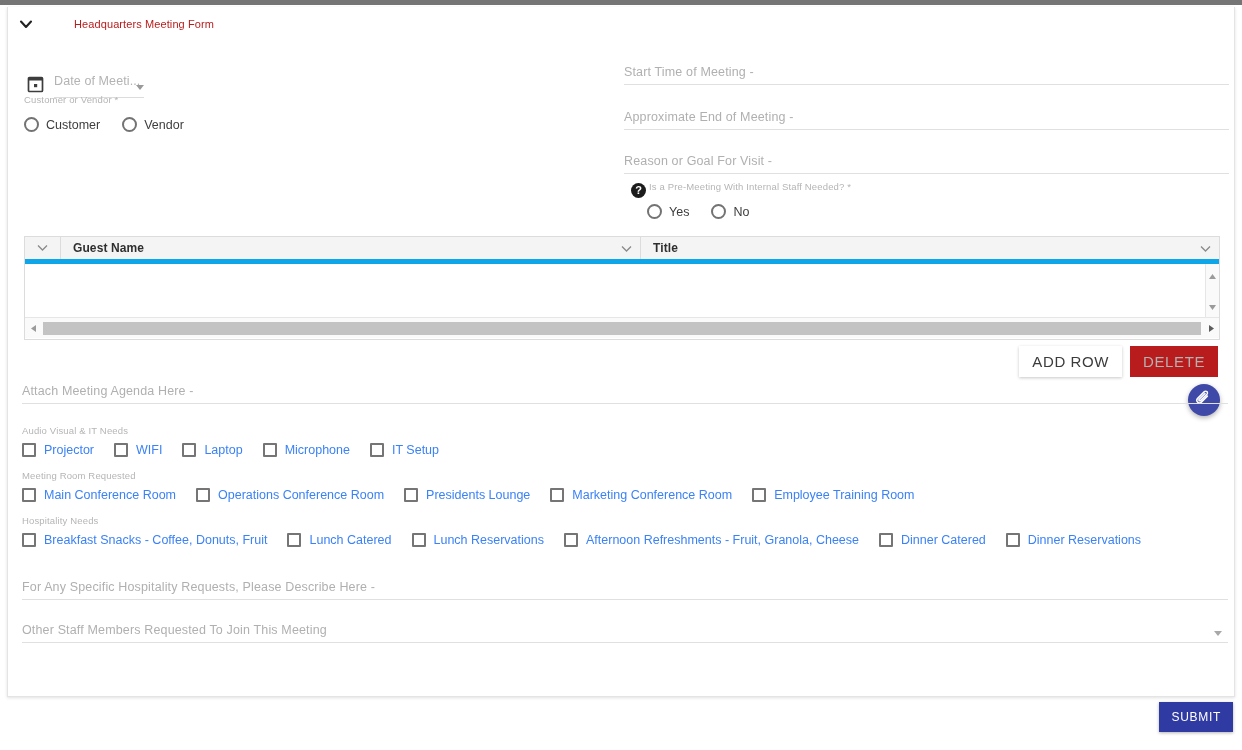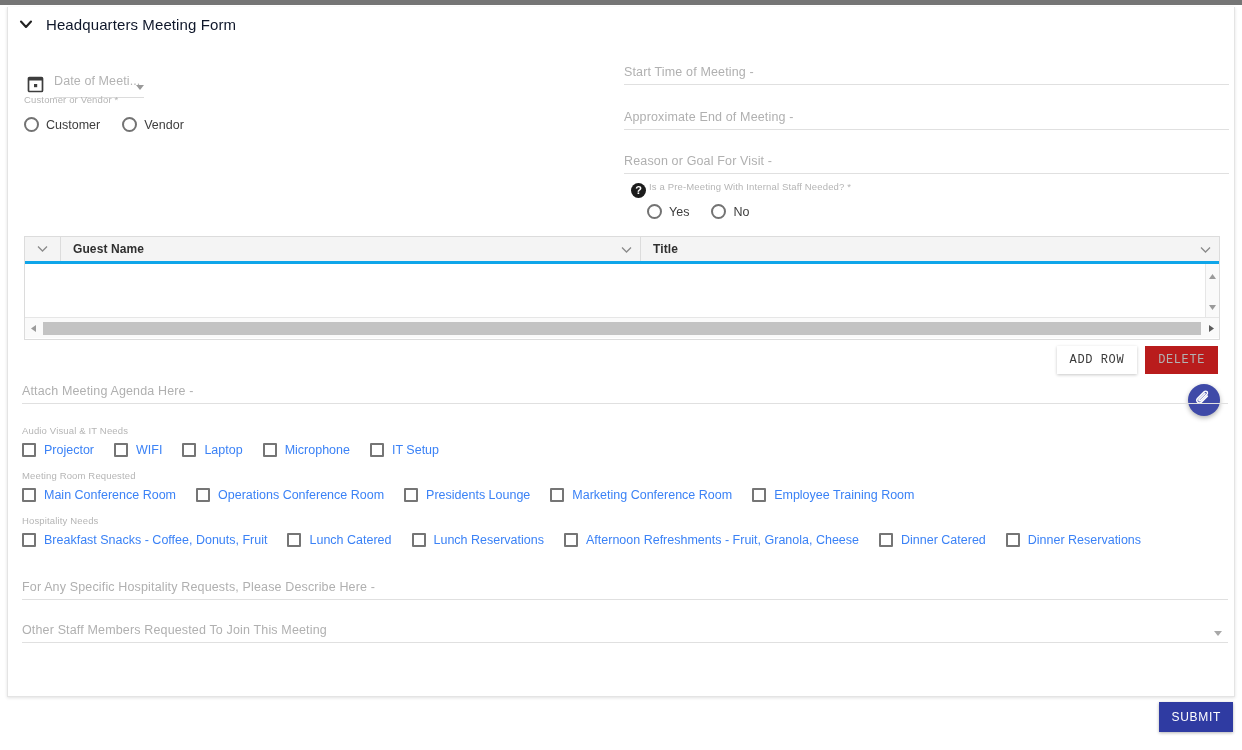--- a/index.html
+++ b/index.html
@@ -45,23 +45,24 @@
     padding-left: 8px;
     gap: 10px;
   }
   .chevron-toggle {
     width: 20px; height: 20px;
     display: flex; align-items: center; justify-content: center;
     cursor: pointer;
   }
   .chevron-toggle svg { display: block; }
   .form-title {
-    font-size: 15px;
-    color: #0f172a;
+    font-size: 11px;
+    color: #b91c1c;
     letter-spacing: 0.1px;
+    margin-left: 28px;
   }
 
   
   .field {
     position: absolute;
     border-bottom: 1px solid #e0e0e0;
   }
   .field-placeholder {
     font-size: 12.5px;
     color: #b0b0b0;
@@ -161,21 +162,21 @@
     left: 16px; top: 229px;
     width: 1196px;
     height: 104px;
     border: 1px solid #dcdcdc;
     background: #fff;
   }
   .grid-head {
     display: flex;
     height: 27px;
     background: #f4f4f4;
-    border-bottom: 3px solid #0ea5e9;
+    border-bottom: 5px solid #0ea5e9;
   }
   .gcol {
     display: flex;
     align-items: center;
     height: 100%;
     position: relative;
   }
   .gcol.sel { width: 36px; justify-content: center; border-right: 1px solid #dcdcdc; }
   .gcol.c1 { width: 580px; padding-left: 12px; border-right: 1px solid #dcdcdc; }
   .gcol.c2 { flex: 1; padding-left: 12px; }
@@ -236,26 +237,26 @@
     right: 16px;
     top: 339px;
     display: flex;
     gap: 8px;
     align-items: center;
   }
   .btn {
     background: #fff;
     border: none;
     box-shadow: 0 1px 3px rgba(0,0,0,0.22);
-    font-size: 12px;
+    font-size: 15px;
     letter-spacing: 0.6px;
     color: #3b3b3b;
     padding: 7px 13px;
     cursor: pointer;
-    font-family: Liberation Mono, monospace;
+    font-family: Liberation Sans, sans-serif;
   }
   .btn.disabled {
     background: #b91c1c;
     color: #b2b2b2;
     box-shadow: none;
     cursor: default;
   }
 
   .fab {
     position: absolute;

